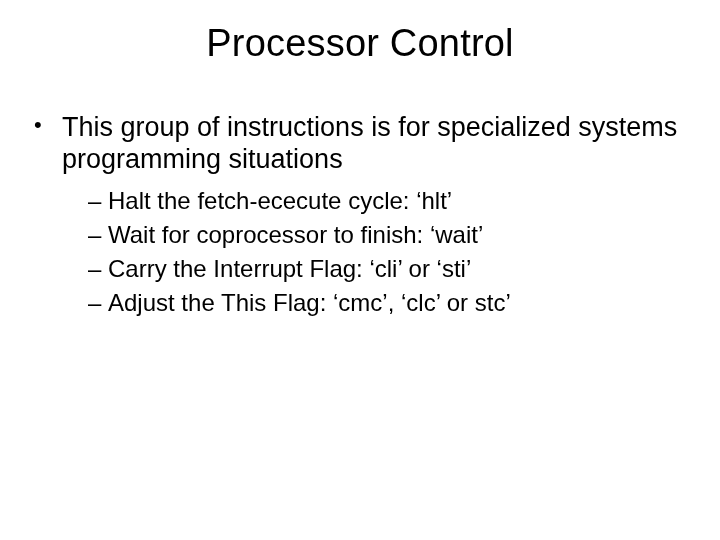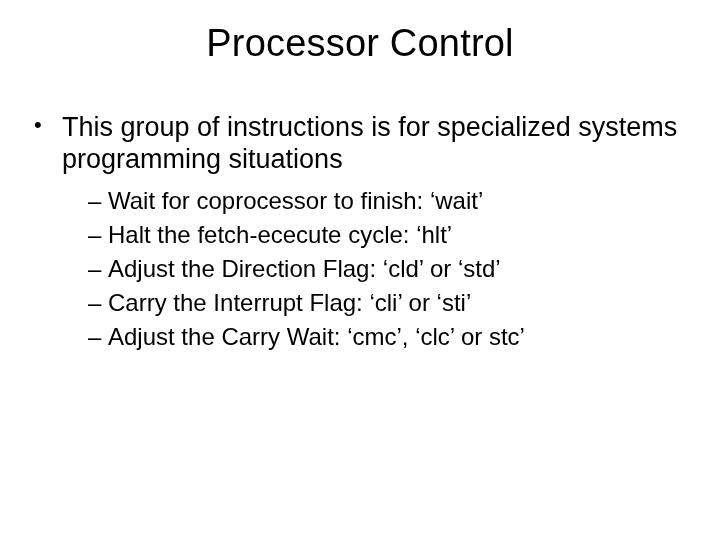--- a/index.html
+++ b/index.html
@@ -64,21 +64,20 @@
 </style>
 </head>
 <body>
 
 <div class="slide">
   <h1 class="title">Processor Control</h1>
   <ul class="l1">
     <li>
       <span>This group of instructions is for specialized systems programming situations</span>
       <ul class="l2">
+        <li>Halt the fetch-ececute cycle: ‘hlt’</li>
         <li>Wait for coprocessor to finish: ‘wait’</li>
-        <li>Halt the fetch-ececute cycle: ‘hlt’</li>
-        <li>Adjust the Direction Flag: ‘cld’ or ‘std’</li>
         <li>Carry the Interrupt Flag: ‘cli’ or ‘sti’</li>
-        <li>Adjust the Carry Wait: ‘cmc’, ‘clc’ or stc’</li>
+        <li>Adjust the This Flag: ‘cmc’, ‘clc’ or stc’</li>
       </ul>
     </li>
   </ul>
 </div>
 
 </body></html>

